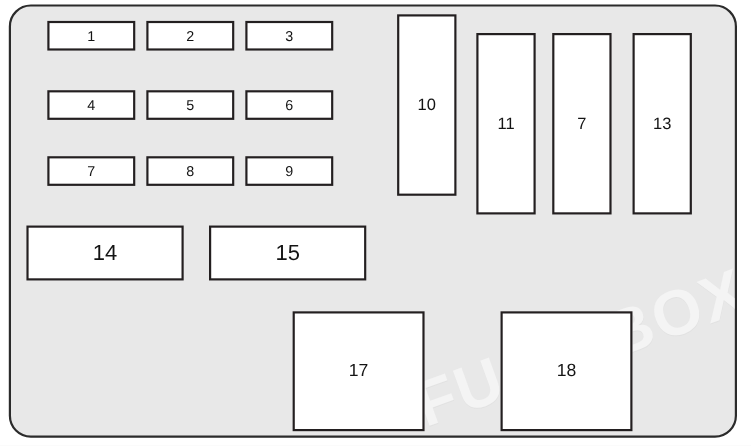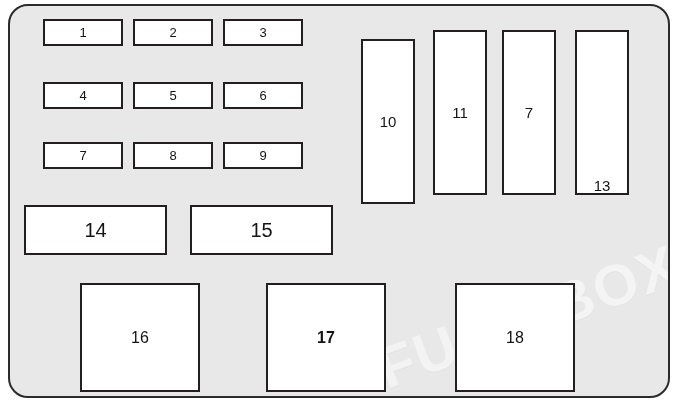--- a/index.html
+++ b/index.html
@@ -98,30 +98,30 @@
   #slot-1  { left: 33px;  top: 13px; }
   #slot-2  { left: 123px; top: 13px; }
   #slot-3  { left: 213px; top: 13px; }
   #slot-4  { left: 33px;  top: 76px; }
   #slot-5  { left: 123px; top: 76px; }
   #slot-6  { left: 213px; top: 76px; }
   #slot-7  { left: 33px;  top: 136px; }
   #slot-8  { left: 123px; top: 136px; }
   #slot-9  { left: 213px; top: 136px; }
 
-  #slot-10 { left: 351px; top: 33px; }
+  #slot-10 { left: 351px; top: 7px; }
   #slot-11 { left: 423px; top: 24px; }
   #slot-12 { left: 492px; top: 24px; }
-  #slot-13 { left: 565px; top: 24px; align-items: flex-end; }
+  #slot-13 { left: 565px; top: 24px; }
 
   #slot-14 { left: 14px;  top: 199px; }
   #slot-15 { left: 180px; top: 199px; }
 
   #slot-16 { left: 70px;  top: 277px; }
-  #slot-17 { left: 256px; top: 277px; font-weight: bold; }
+  #slot-17 { left: 256px; top: 277px; }
   #slot-18 { left: 445px; top: 277px; }
 </style>
 </head>
 <body>
 
 <div id="diagram-root">
 
   <div id="fusebox-panel">
 
     <div id="panel-watermark">
@@ -171,23 +171,20 @@
       <span class="slot-label">13</span>
     </div>
 
     <div class="slot slot-wide" id="slot-14">
       <span class="slot-label">14</span>
     </div>
     <div class="slot slot-wide" id="slot-15">
       <span class="slot-label">15</span>
     </div>
 
-    <div class="slot slot-large" id="slot-16">
-      <span class="slot-label">16</span>
-    </div>
     <div class="slot slot-large" id="slot-17">
       <span class="slot-label">17</span>
     </div>
     <div class="slot slot-large" id="slot-18">
       <span class="slot-label">18</span>
     </div>
 
   </div>
 </div>
 

